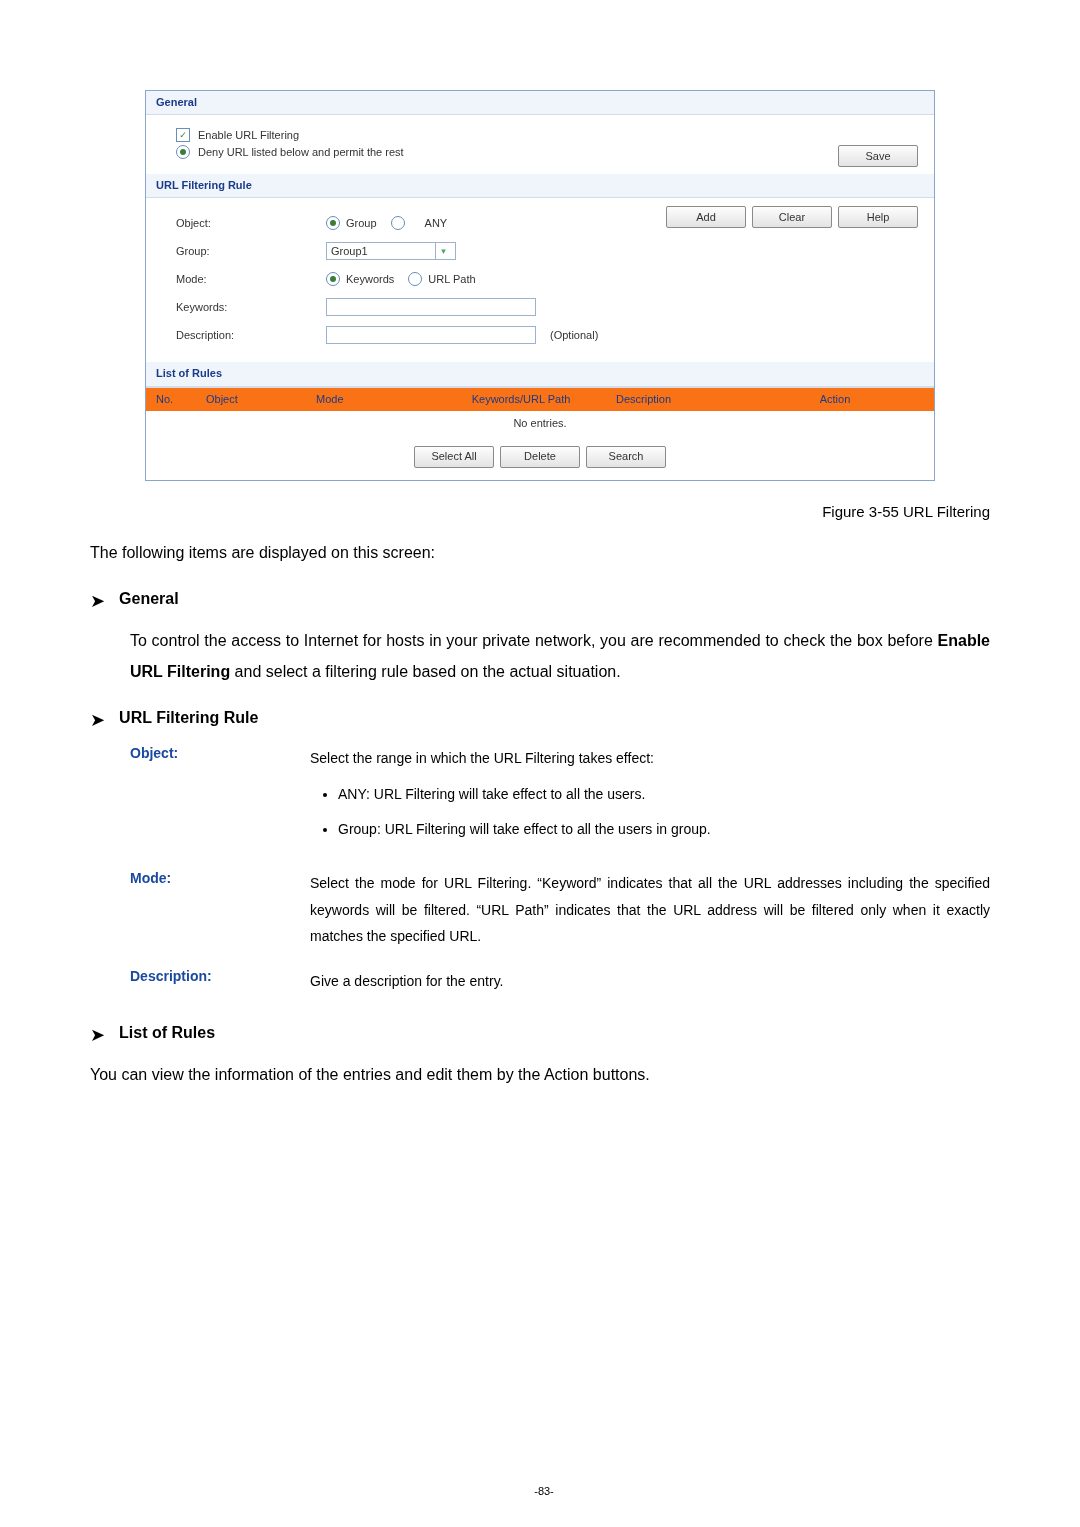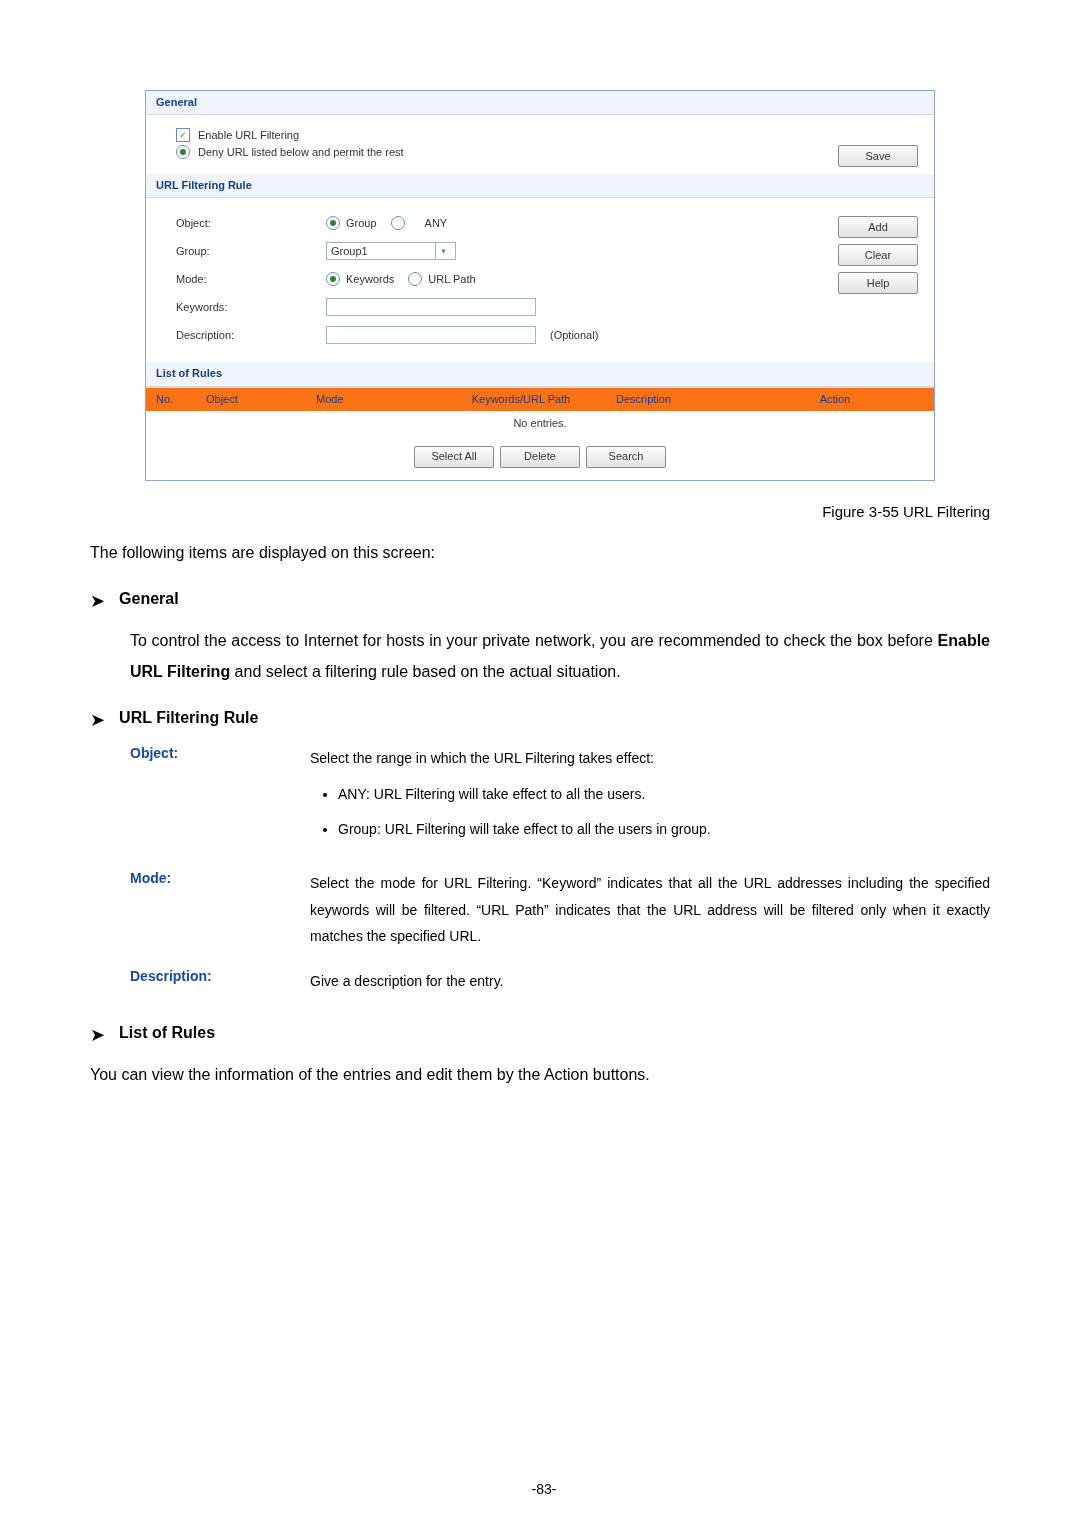--- a/index.html
+++ b/index.html
@@ -72,21 +72,21 @@
     color:#4a6; font-size:9px;
   }
   .btn {
     display:inline-flex; align-items:center; justify-content:center;
     min-width:58px; height:20px; padding:0 10px; font-size:11px;
     background:linear-gradient(#fdfdfd,#e3e3e3);
     border:1px solid #8a8a8a; border-radius:2px; cursor:pointer;
   }
   .btn-stack {
     position:absolute; right:16px; top:8px;
-    display:flex; flex-direction:column; gap:6px; align-items:center;
+    display:flex; flex-direction:row; gap:6px; align-items:center;
   }
   .btn-stack .spacer { height: 4px; }
   .tablehead {
     display:flex; background:#f97316; color:#1a3a8a; font-weight:normal;
     padding:5px 10px; border-top:1px solid #d3ddea;
   }
   .tablehead > span { }
   .th-no   { width:50px; }
   .th-obj  { width:110px; }
   .th-mode { width:110px; }
@@ -107,21 +107,21 @@
     font-size:16px;
   }
   .arrow-bullet .arrow { font-size:18px; line-height:22px; }
   .arrow-bullet b { font-weight:bold; }
   .para-in { margin-left: 40px; }
   ul.dots { list-style: disc; padding-left: 28px; margin: 10px 0 10px 0; }
   ul.dots li { margin: 10px 0; line-height:1.8; }
   .dl-row { display:flex; margin: 10px 0 18px 40px; }
   .dl-label { width: 180px; color:#1a4aa0; font-weight:bold; }
   .dl-body  { flex:1; text-align:justify; line-height:1.9; }
-  .pgnum { position:absolute; left:8px; right:0; bottom:30px; text-align:center; font-size:14px; }
+  .pgnum { position:absolute; left:8px; right:0; bottom:30px; text-align:center; font-size:11px; }
 </style>
 </head>
 <body>
 
 <div class="page">
 
   <div class="ui-panel">
 
     <div class="ui-sectionhead">General</div>
     <div class="ui-sectionbody" style="padding-left:30px;">

